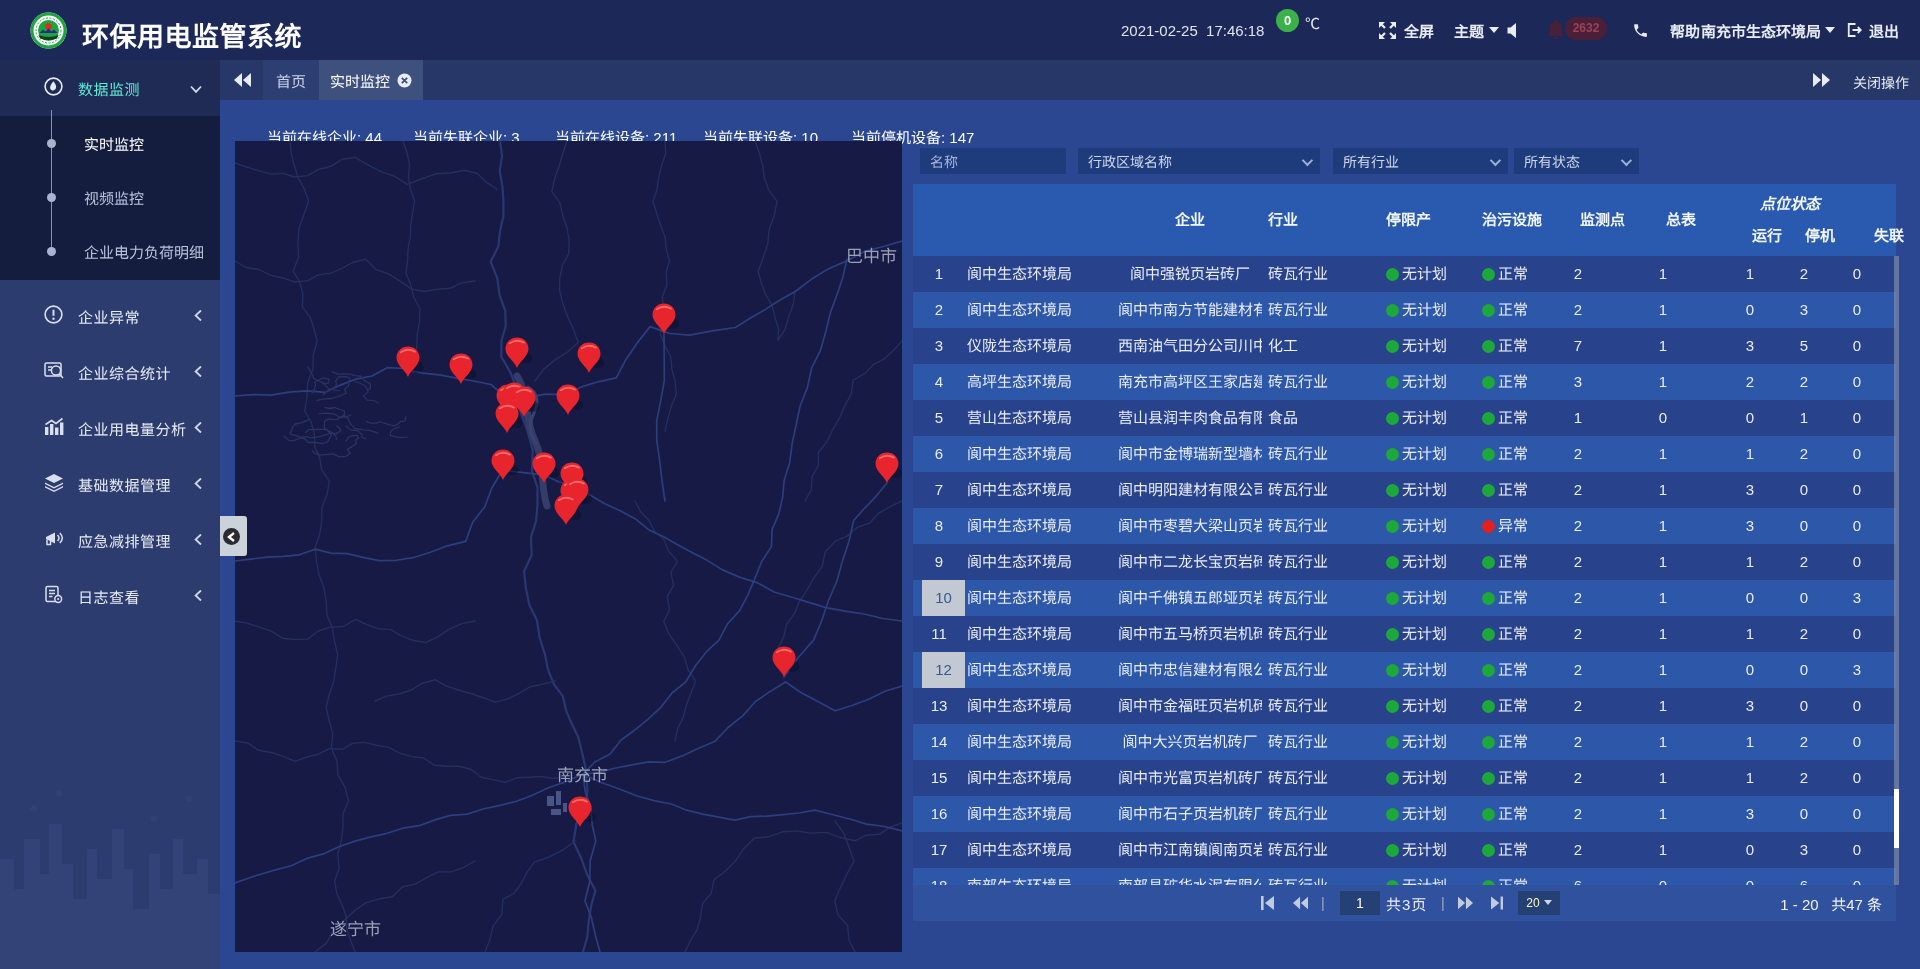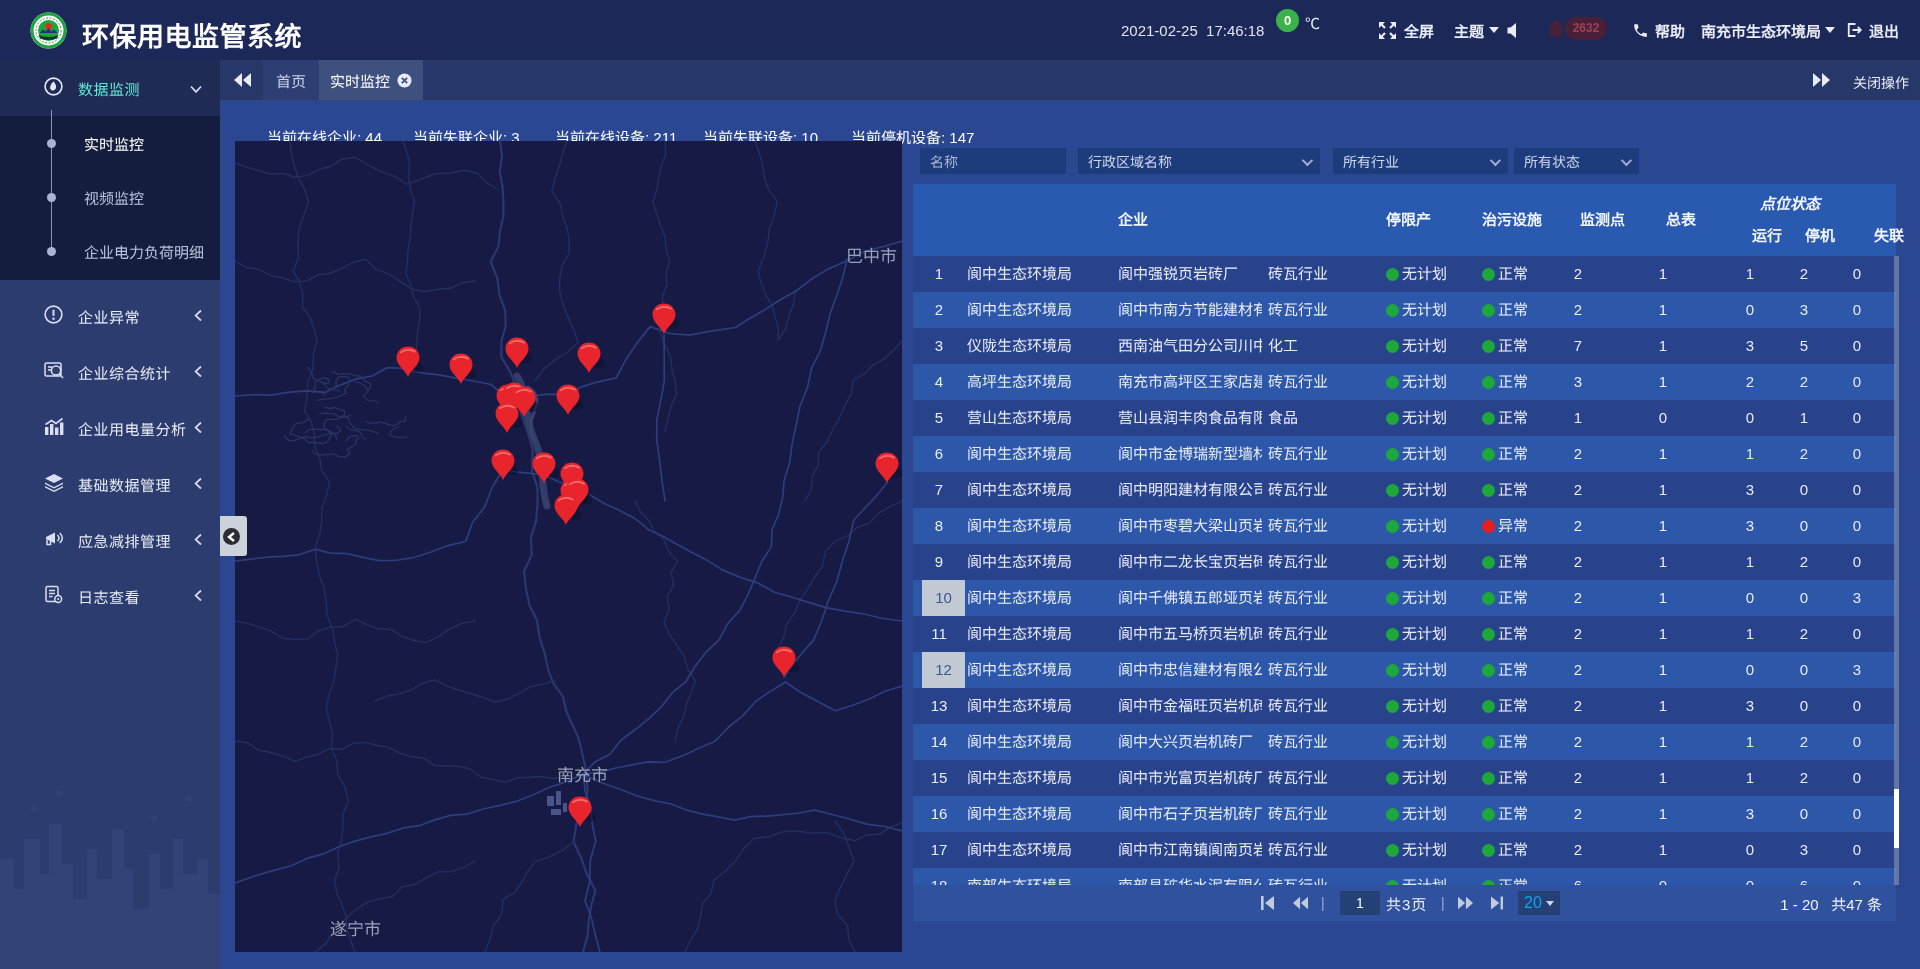--- a/index.html
+++ b/index.html
@@ -53,38 +53,38 @@
   .fbox .car { position:absolute; right:10px; top:10px; width:8px; height:8px; border-right:2px solid #9fb0d8; border-bottom:2px solid #9fb0d8; transform:rotate(45deg) translateY(-2px); }
 
   #thead { position:absolute; left:913px; top:184px; width:983px; height:72px; background:#2a5ab0; color:#f2f6fd; font-size:15px; font-weight:bold; }
   #tbody { position:absolute; left:913px; top:256px; width:983px; height:629px; overflow:hidden; }
   .trow { position:relative; width:983px; height:36px; font-size:15px; color:#e8edf8; }
   .trow.odd { background:#28428c; }
   .trow.even { background:#2d57a9; }
   .cell { position:absolute; top:0; height:36px; line-height:36px; white-space:nowrap; overflow:hidden; }
   .hc1 { left:0; width:52px; text-align:center; }
   .hc2 { left:52px; width:113px; padding-left:2px; }
-  .hc3 { left:165px; width:184px; padding-left:40px; }
+  .hc3 { left:165px; width:184px; padding-left:40px;text-align:center; }
   .hc4 { left:349px; width:112px; padding-left:6px; }
   .hc5 { left:461px; width:84px; padding-left:12px; }
   .hc6 { left:545px; width:88px; padding-left:24px; }
   .hc7 { left:623px; width:84px; text-align:center; }
   .hc8 { left:707px; width:86px; text-align:center; }
   .hc9 { left:793px; width:80px; padding-left:8px; text-align:center; }
   .hc10 { left:873px; width:36px; text-align:center; }
   .hc11 { left:909px; width:70px; text-align:center; }
   .dot { display:inline-block; width:13px; height:13px; border-radius:50%; vertical-align:-2px; margin-right:3px; }
   .dg { background:#1ea73a; }
   .dr { background:#e31f1f; }
   .numhl { position:absolute; left:9px; top:0; width:43px; height:36px; background:#c3c9d3; color:#3a5790; text-align:center; line-height:36px; }
 
   #pager { position:absolute; left:913px; top:885px; width:983px; height:36px; background:#30529e; color:#d6ddee; font-size:14px; }
   #pager .pit { position:absolute; top:0; height:36px; display:flex; align-items:center; }
   #pginput { position:absolute; left:427px; top:6px; width:40px; height:24px; background:#24407565; background:#244075; color:#fff; text-align:center; line-height:24px; font-size:14px; }
-  #pgsel { position:absolute; left:605px; top:6px; width:42px; height:24px; background:#244075; color:#0ea5e9; text-align:center; line-height:24px; font-size:16px; }
+  #pgsel { position:absolute; left:605px; top:6px; width:42px; height:24px; background:#244075; color:#fef9c3; text-align:center; line-height:24px; font-size:12px; }
 
   #scrollbar { position:absolute; left:1894px; top:256px; width:5px; height:629px; background:rgba(150,156,175,0.55); }
   #scrollthumb { position:absolute; left:1894px; top:789px; width:5px; height:59px; background:#ffffff; }
 </style>
 </head>
 <body>
 
   <div id="header">
     <svg class="abs" style="left:30px;top:12px" width="37" height="37" viewBox="0 0 37 37">
       <circle cx="18.5" cy="18.5" r="18" fill="#fff"></circle>
@@ -122,21 +122,21 @@
       <svg width="18" height="20" viewBox="0 0 18 20" fill="#47203a">
         <path d="M9 0 a2 2 0 0 1 2 2 a6 6 0 0 1 4 5.6 V13 l2 3 H1 l2-3 V7.6 A6 6 0 0 1 7 2 a2 2 0 0 1 2-2 Z M6.5 17 h5 a2.5 2.5 0 0 1-5 0 Z"></path>
       </svg>
     </div>
     <div class="abs" style="left:1565px;top:17px;width:42px;height:23px;background:#4a2039;border-radius:12px;color:#9c4157;font-size:12px;font-weight:bold;text-align:center;line-height:23px">2632</div>
 
     <div class="hitem" style="left:1632px">
       <svg width="17" height="17" viewBox="0 0 24 24" fill="#e8ecf6">
         <path d="M6.6 10.8c1.4 2.8 3.8 5.1 6.6 6.6l2.2-2.2c.3-.3.7-.4 1-.2 1.1.4 2.3.6 3.6.6.6 0 1 .4 1 1V20c0 .6-.4 1-1 1C10.6 21 3 13.4 3 4c0-.6.4-1 1-1h3.5c.6 0 1 .4 1 1 0 1.2.2 2.4.6 3.6.1.3 0 .7-.2 1l-2.3 2.2z"></path>
       </svg>
-      <span style="margin-left:6px">帮助</span>
+      <span style="margin-left:21px">帮助</span>
     </div>
 
     <div class="hitem" style="left:1701px">南充市生态环境局<span style="display:inline-block;margin-left:4px;width:0;height:0;border-left:5px solid transparent;border-right:5px solid transparent;border-top:6px solid #e8ecf6"></span></div>
 
     <div class="hitem" style="left:1845px">
       <svg width="18" height="18" viewBox="0 0 24 24" fill="none" stroke="#e8ecf6" stroke-width="2.4">
         <path d="M14 4 H5 V20 H14"></path>
         <path d="M10 12 h11 M17 8 l4 4 -4 4"></path>
       </svg>
       <span style="margin-left:6px">退出</span>
@@ -390,20 +390,21 @@
     </svg>
   </div>
 
   <div class="fbox" style="left:920px;width:146px;color:#aab6d8">名称</div>
   <div class="fbox" style="left:1078px;width:242px">行政区域名称<span class="car"></span></div>
   <div class="fbox" style="left:1333px;width:175px">所有行业<span class="car"></span></div>
   <div class="fbox" style="left:1514px;width:125px">所有状态<span class="car"></span></div>
 
   <div id="thead">
     <div class="cell hc3" style="height:72px;line-height:72px">企业</div>
+    <div class="cell hc4" style="height:72px;line-height:72px">行业</div>
     <div class="cell hc5" style="height:72px;line-height:72px">停限产</div>
     <div class="cell hc6" style="height:72px;line-height:72px">治污设施</div>
     <div class="cell" style="left:667px;width:84px;height:56px;line-height:72px">监测点</div>
     <div class="cell" style="left:738px;width:60px;height:72px;line-height:72px;text-align:center">总表</div>
     <div class="cell" style="left:847px;width:136px;height:36px;line-height:40px;text-align:left;font-style:italic">点位状态</div>
     <div class="cell" style="left:820px;width:68px;top:32px;line-height:40px;text-align:center">运行</div>
     <div class="cell" style="left:877px;width:60px;top:32px;line-height:40px;text-align:center">停机</div>
     <div class="cell" style="left:941px;width:70px;top:32px;line-height:40px;text-align:center">失联</div>
   </div>
 

